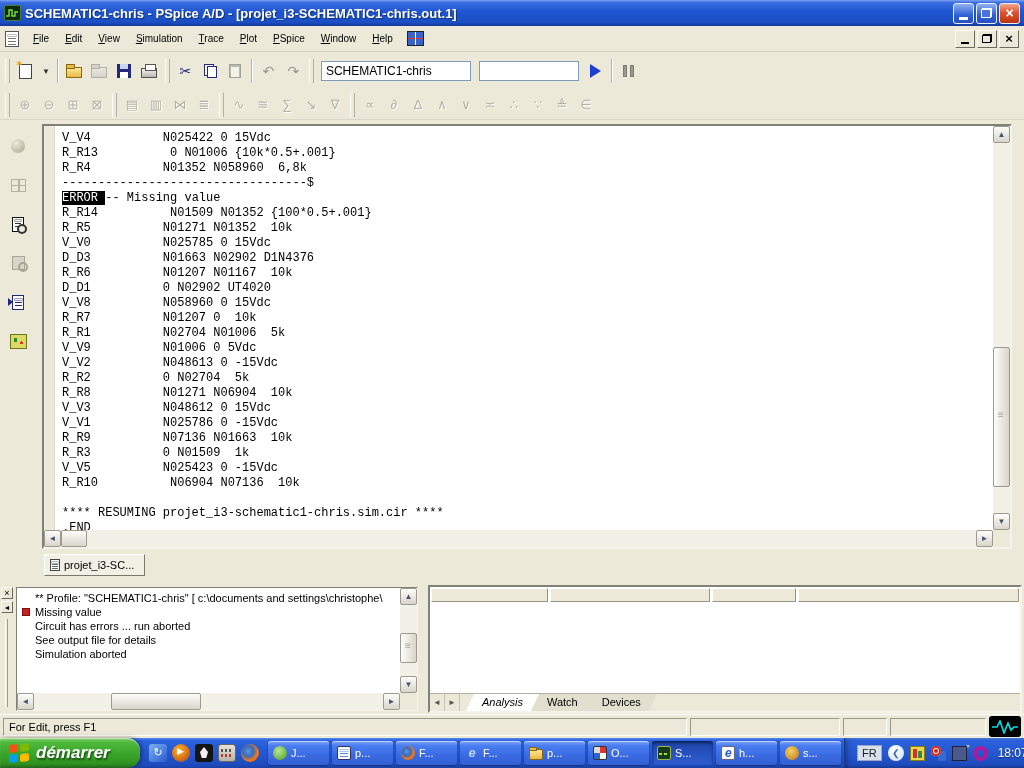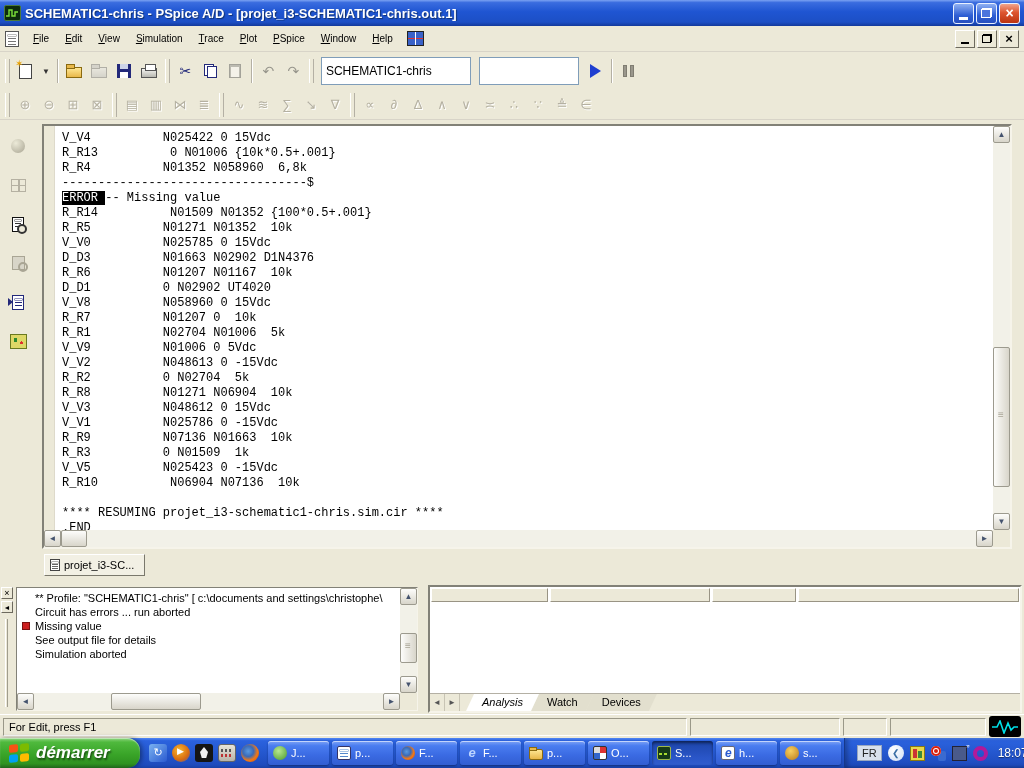--- a/index.html
+++ b/index.html
@@ -56,21 +56,21 @@
   .icon-save::before { content:""; position:absolute; left:3px; top:0; width:8px; height:5px; background:#cdd4e8; }
   .icon-save::after { content:""; position:absolute; left:3px; bottom:0; width:8px; height:6px; background:#fff; }
   .icon-print { width:16px; height:10px; background:linear-gradient(#f4f4f0,#b8b8b0); border:1px solid #555; position:relative; margin-top:4px; }
   .icon-print::before { content:""; position:absolute; left:3px; top:-5px; width:9px; height:5px; background:#fff; border:1px solid #555; }
   .glyph-icon { font-size:14px; color:#23297a; }
   .icon-copy { position:relative; width:13px; height:14px; }
   .icon-copy::before { content:""; position:absolute; left:0; top:0; width:8px; height:10px; background:#fff; border:1px solid #23297a; }
   .icon-copy::after { content:""; position:absolute; right:0; bottom:0; width:8px; height:10px; background:#fff; border:1px solid #23297a; }
   .icon-paste { width:12px; height:14px; background:#b08030; border:1px solid #6a4a10; position:relative; }
   .icon-paste::before { content:""; position:absolute; left:1px; top:2px; width:8px; height:10px; background:#fff; }
-  .combo { height:28px; background:#fff; border:1px solid #7f9db9; font-size:12px; padding:2px 4px; font-family:"Liberation Sans",sans-serif; margin:0 4px; }
+  .combo { height:20px; background:#fff; border:1px solid #7f9db9; font-size:12px; padding:2px 4px; font-family:"Liberation Sans",sans-serif; margin:0 4px; }
   .combo-profile { width:150px; }
   .combo-runto { width:100px; }
   .icon-play { width:0; height:0; border-left:11px solid #1f3fd0; border-top:7px solid transparent; border-bottom:7px solid transparent; }
   .icon-pause { display:flex; gap:3px; }
   .icon-pause i { width:4px; height:12px; background:#9a978c; border:1px solid #807d72; }
   .t2btn { width:24px; height:22px; display:flex; align-items:center; justify-content:center;
     color:#b5b1a2; text-shadow:1px 1px 0 #fff; font-size:13px; }
 
   
   .side-toolbar { position:absolute; top:121px; left:0; width:36px; height:460px; background:#ece9d8;
@@ -405,22 +405,22 @@
 
 <div class="output-panel">
   <div class="out-gripper">
     <span class="out-mini-btn">×</span>
     <span class="out-mini-btn" style="font-size:7px;">◄</span>
     <span class="out-grip-line"></span>
   </div>
   <div class="out-box">
     <div class="out-lines" id="output-lines">
         <div class="out-line">** Profile: "SCHEMATIC1-chris"  [ c:\documents and settings\christophe\</div>
+        <div class="out-line"><span class="red-bullet"></span>Missing value</div>
         <div class="out-line">Circuit has errors ... run aborted</div>
-        <div class="out-line"><span class="red-bullet"></span>Missing value</div>
         <div class="out-line">See output file for details</div>
         <div class="out-line">Simulation aborted</div>
       </div>
     <div class="out-vscroll">
       <span class="sb-btn">
           <span class="arrow-glyph">▲</span>
         </span>
       <span class="vtrack">
         <span class="vthumb" style="top:40%; height:42%;"></span>
       </span>

